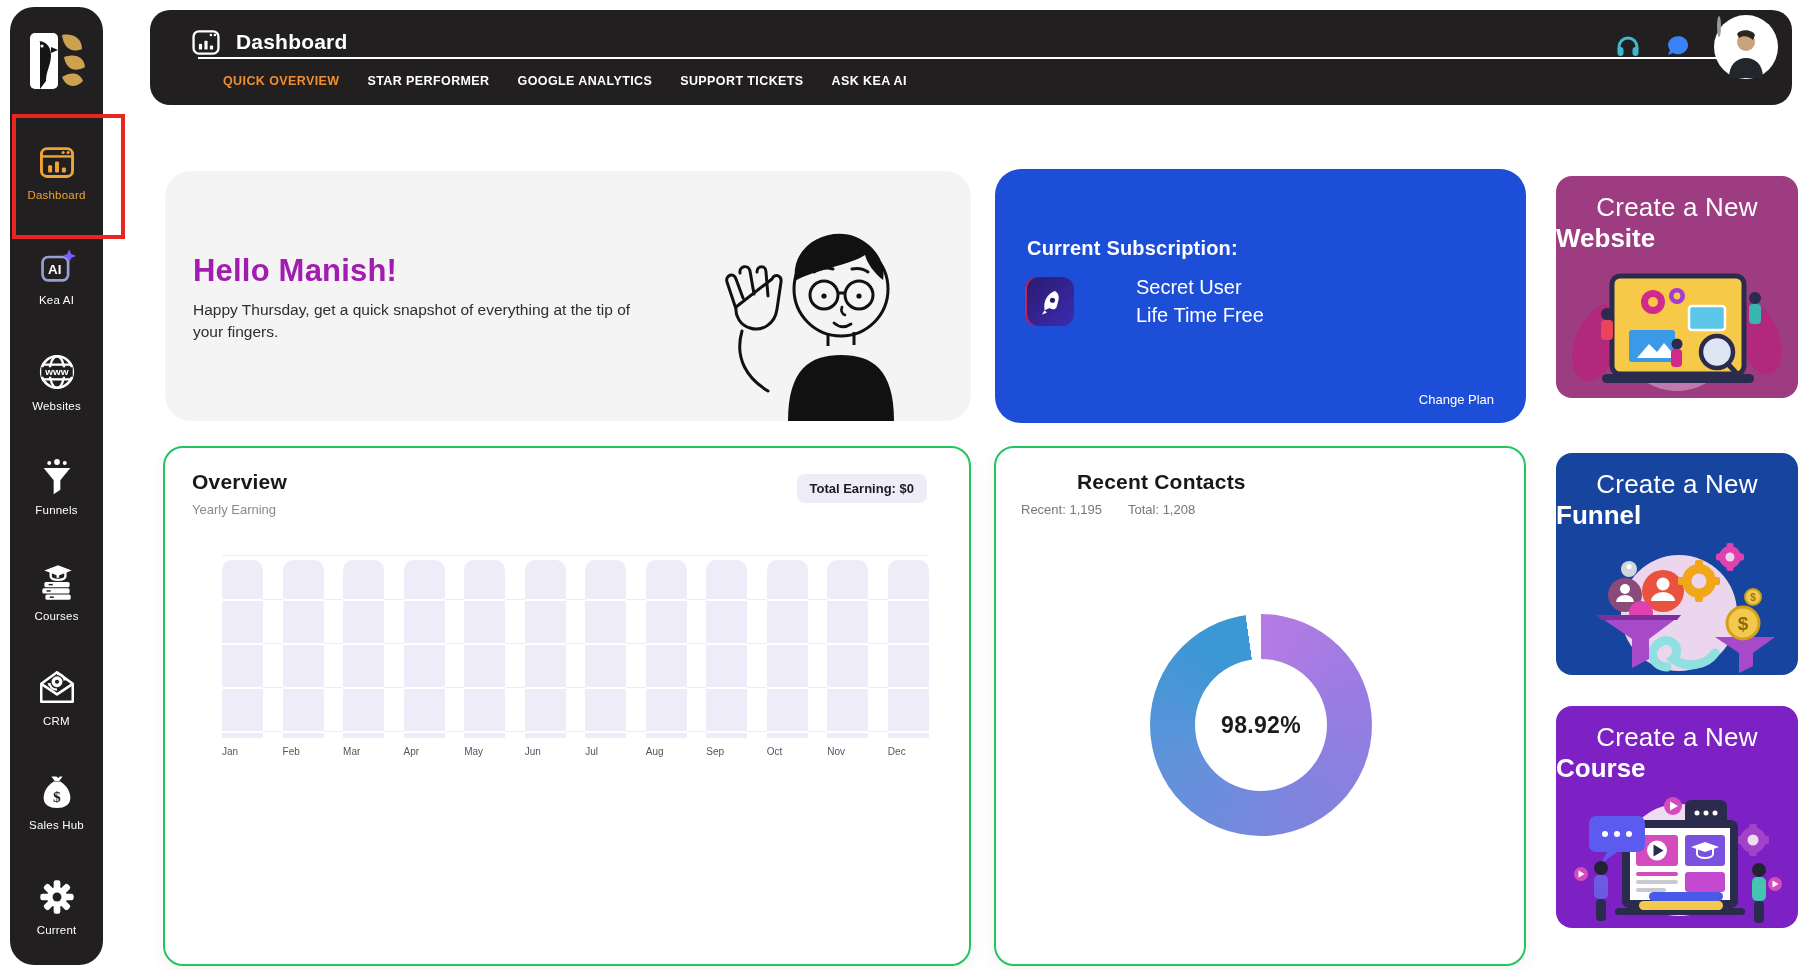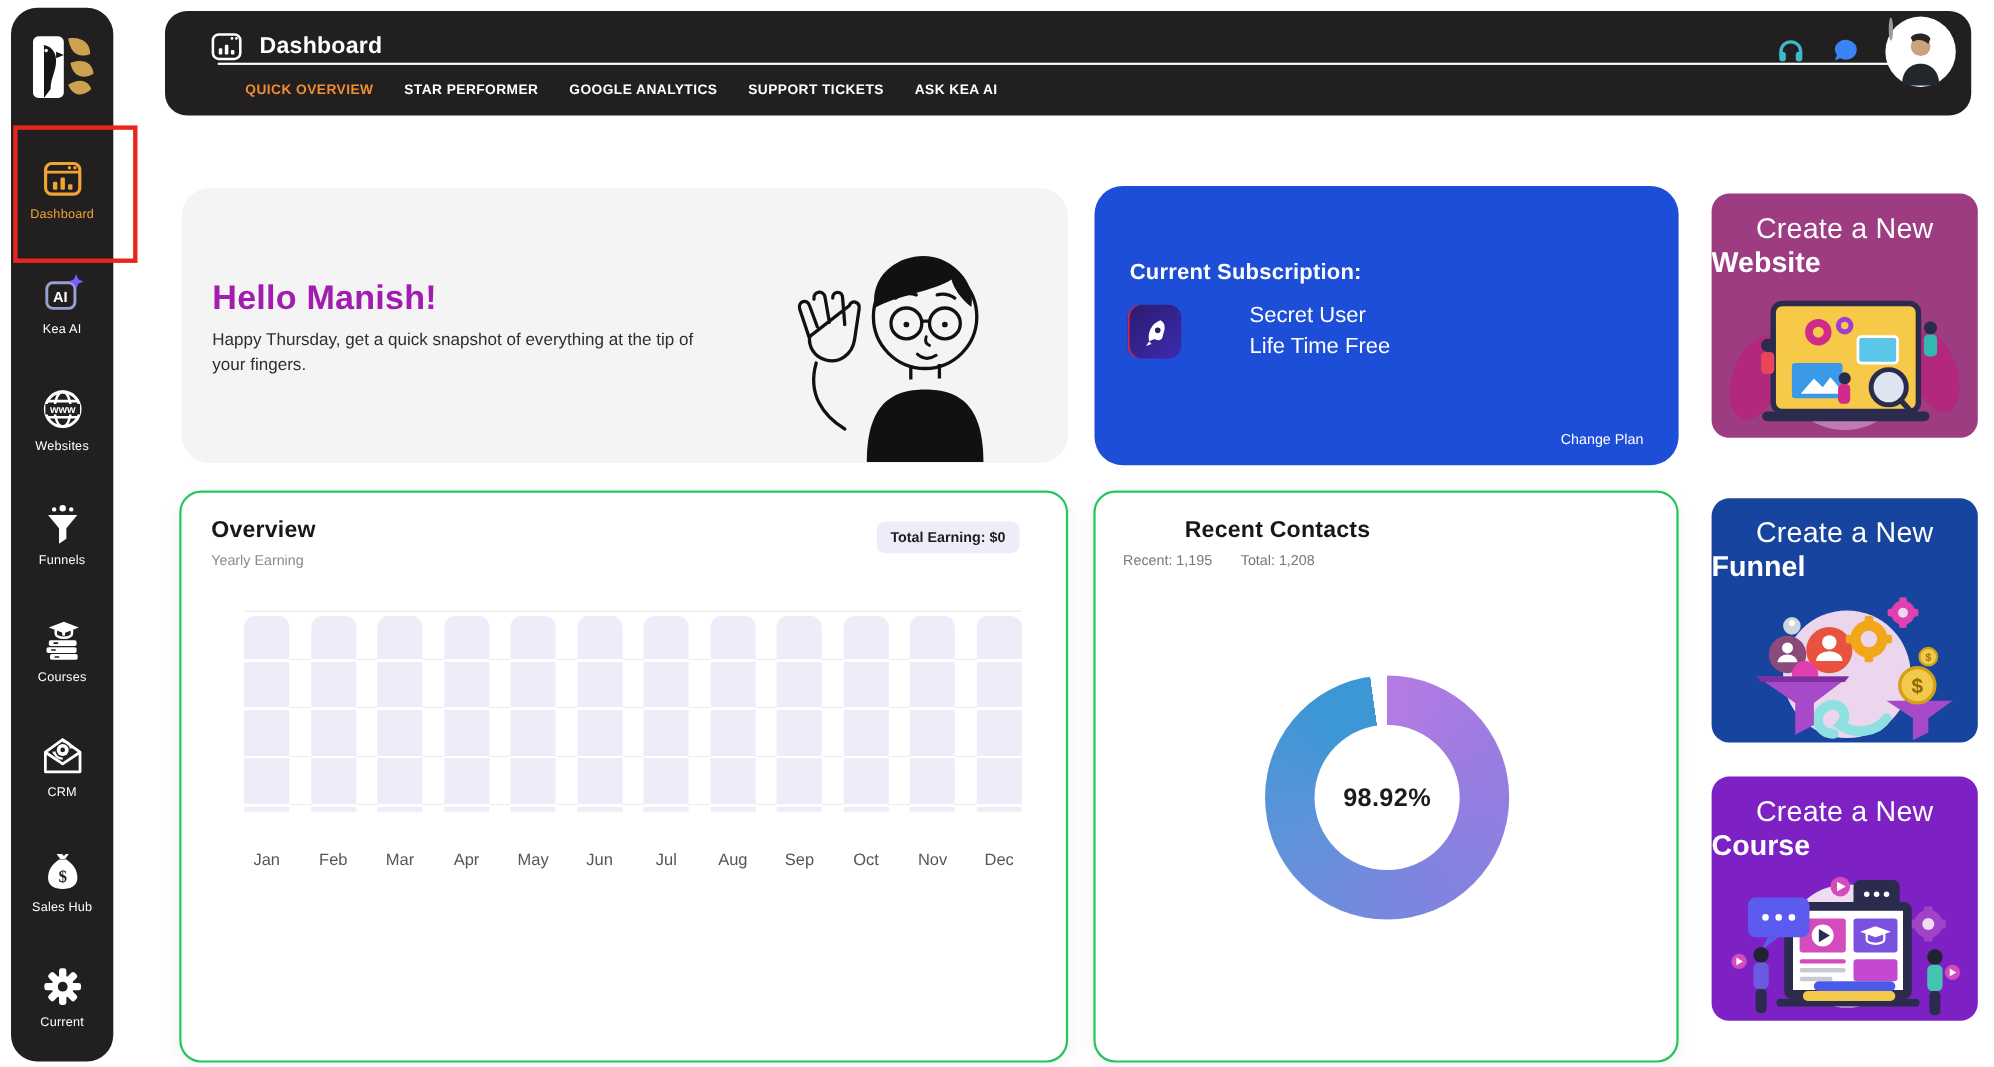--- a/index.html
+++ b/index.html
@@ -70,21 +70,21 @@
     padding:7px 13px; font-size:13px; font-weight:700; color:#1c1c1e; }
 
   
   .chart-area { position:absolute; left:57px; top:107px; width:707px; height:183px;
     background:repeating-linear-gradient(to bottom, #ededed 0 1px, transparent 1px 44px); }
   .bar-columns { position:absolute; left:0; top:0; width:100%; height:100%;
     display:flex; justify-content:space-between; align-items:flex-end; }
   .bar { width:41px; height:178px; border-radius:10px 10px 0 0;
     background:repeating-linear-gradient(to bottom, #edecf8 0 39px, #ffffff 39px 41.5px, #edecf8 41.5px 44px); }
   .bar-labels { position:absolute; left:57px; top:298px; width:707px; display:flex; justify-content:space-between; }
-  .bar-label { width:41px; text-align:center; font-size:15px; color:#55555c;margin-top:27px; }
+  .bar-label { width:41px; text-align:left; font-size:10px; color:#55555c; }
 
   
   .contacts-sub { position:absolute; left:25px; top:54px; display:flex; gap:26px; font-size:13px; color:#77777d; }
 
   
   .donut { position:absolute; left:154px; top:166px; width:222px; height:222px; border-radius:50%;
     background:conic-gradient(from 0deg,
       #b57be4 0deg, #9a7ce1 70deg, #8482df 140deg, #7489dd 190deg, #5f93da 250deg,
       #3d97d5 320deg, #3d97d5 352deg, #ffffff 352deg 360deg);
     display:flex; align-items:center; justify-content:center; }

